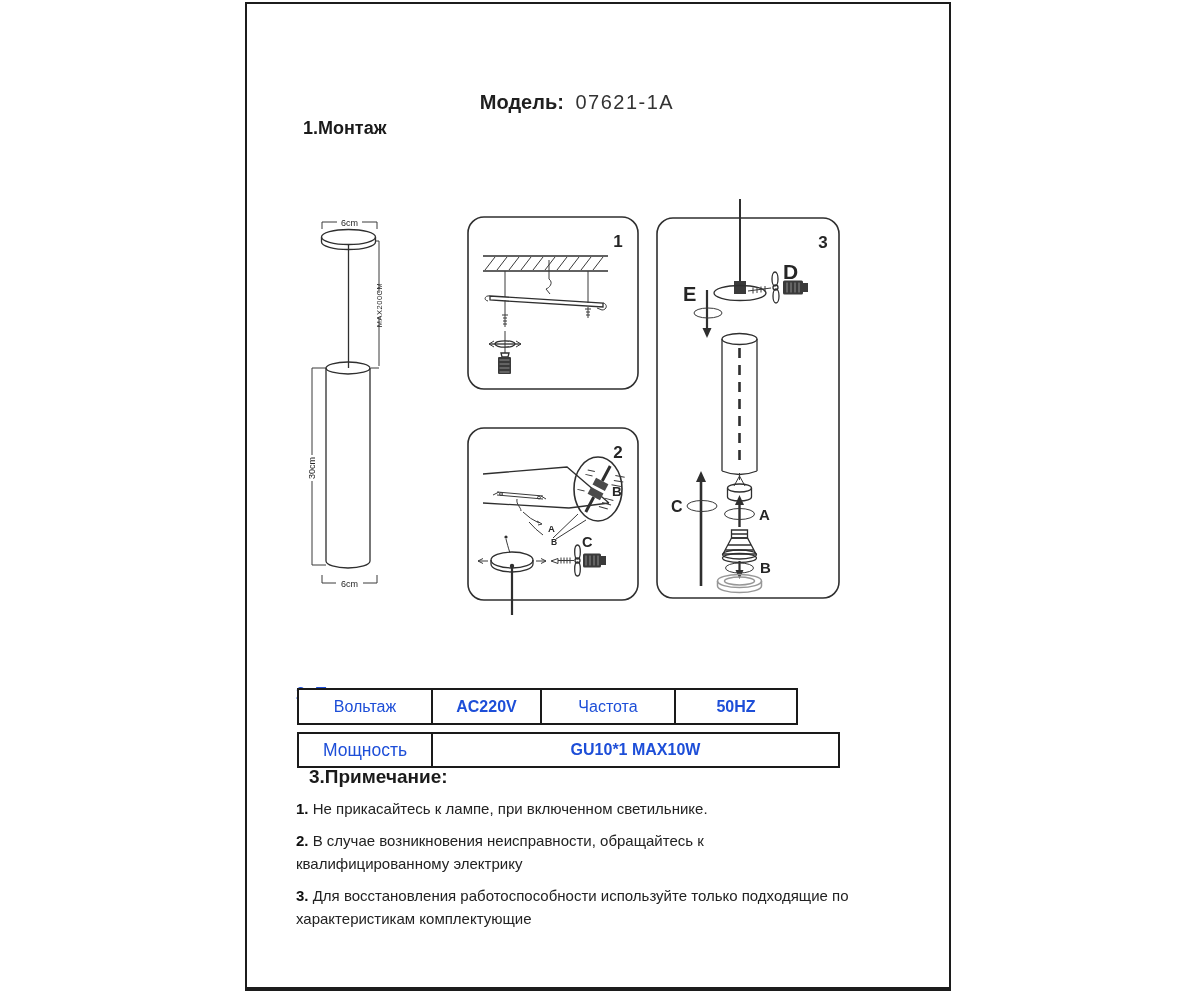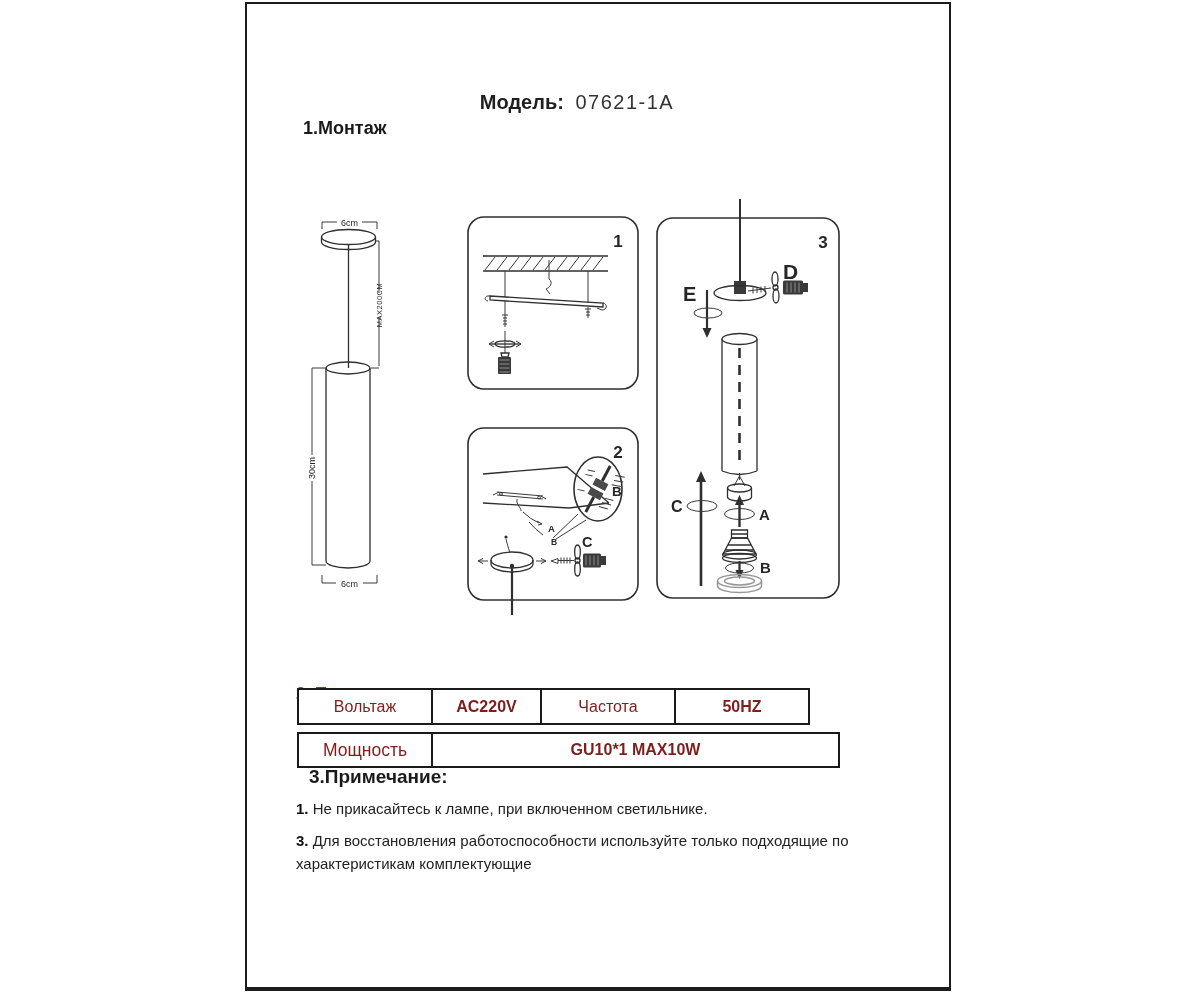--- a/index.html
+++ b/index.html
@@ -13,24 +13,24 @@
   .model-line .lbl{font-weight:700;}
   .model-line .val{font-weight:400;color:#333;letter-spacing:1.5px;margin-left:6px;}
   .h-montage{top:114px;left:56px;font-size:18px;font-weight:700;color:#1a1a1a;}
   .h-params{top:659px;left:49px;font-size:17px;font-weight:700;color:#1d4ed8;margin-top:21px;}
   .h-notes{top:762px;left:62px;font-size:19px;font-weight:700;color:#1a1a1a;}
   .diagram{top:193px;left:38px;width:620px;height:420px;}
   .ptable{top:684px;left:50px;width:545px;}
   .prow{display:flex;}
   .prow + .prow{margin-top:7px;}
   .pcell{border:2px solid #1a1a1a;display:flex;align-items:center;justify-content:center;
-    box-sizing:border-box;height:37px;font-size:16px;color:#7f1d1d;background:#fff;}
+    box-sizing:border-box;height:37px;font-size:16px;color:#1d4ed8;background:#fff;}
   .pcell + .pcell{margin-left:-2px;}
   .r2 .pcell{height:36px;}
-  .w1{width:136px;} .w2{width:111px;} .w3{width:136px;} .w4{width:136px;} .w5{width:409px;}
+  .w1{width:136px;} .w2{width:111px;} .w3{width:136px;} .w4{width:124px;} .w5{width:409px;}
   .bold{font-weight:700;}
   .pw-label{font-size:17.5px;}
   .notes{top:793px;left:49px;width:565px;font-size:15px;line-height:23px;color:#222;}
   .note{margin:0 0 9px 0;}
   .note b{font-weight:700;color:#111;}
   svg text{font-family:"Liberation Sans",sans-serif;fill:#262626;}
   .ink{stroke:#2f2f2f;fill:none;stroke-width:1.3;}
   .ink2{stroke:#2f2f2f;fill:none;stroke-width:1.6;}
   .thin{stroke:#3a3a3a;fill:none;stroke-width:1;}
   .dark{fill:#3a3a3a;stroke:none;}
@@ -229,17 +229,18 @@
       <div class="prow r2">
         <div class="pcell w1 pw-label">Мощность</div>
         <div class="pcell w5 bold">GU10*1 MAX10W</div>
       </div>
     </div>
 
     <div class="abs h-notes">3.Примечание:</div>
 
     <div class="abs notes">
       <p class="note"><b>1.</b> <span>Не прикасайтесь к лампе, при включенном светильнике.</span></p>
+      <p class="note"><b>2.</b> <span>В случае возникновения неисправности, обращайтесь к квалифицированному электрику</span></p>
       <p class="note"><b>3.</b> <span>Для восстановления работоспособности используйте только подходящие по характеристикам комплектующие</span></p>
     </div>
 
   </div>
 </div>
 
 </body></html>

